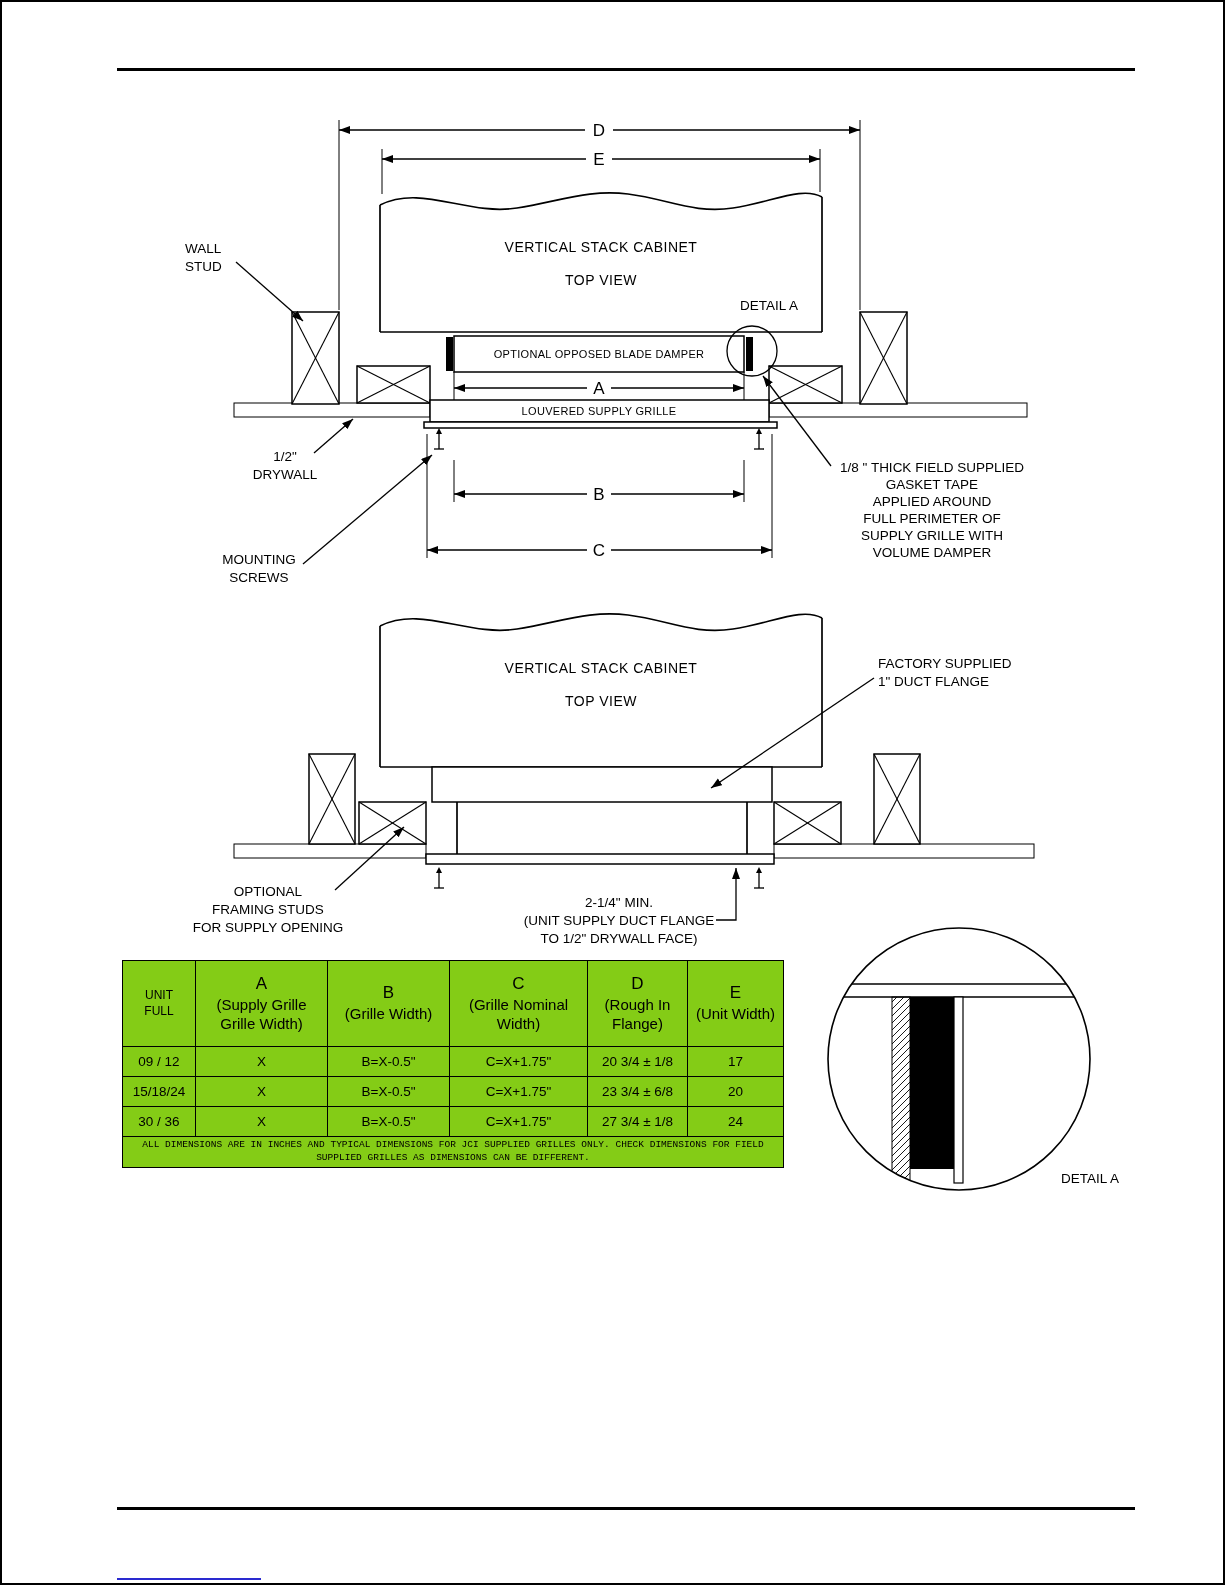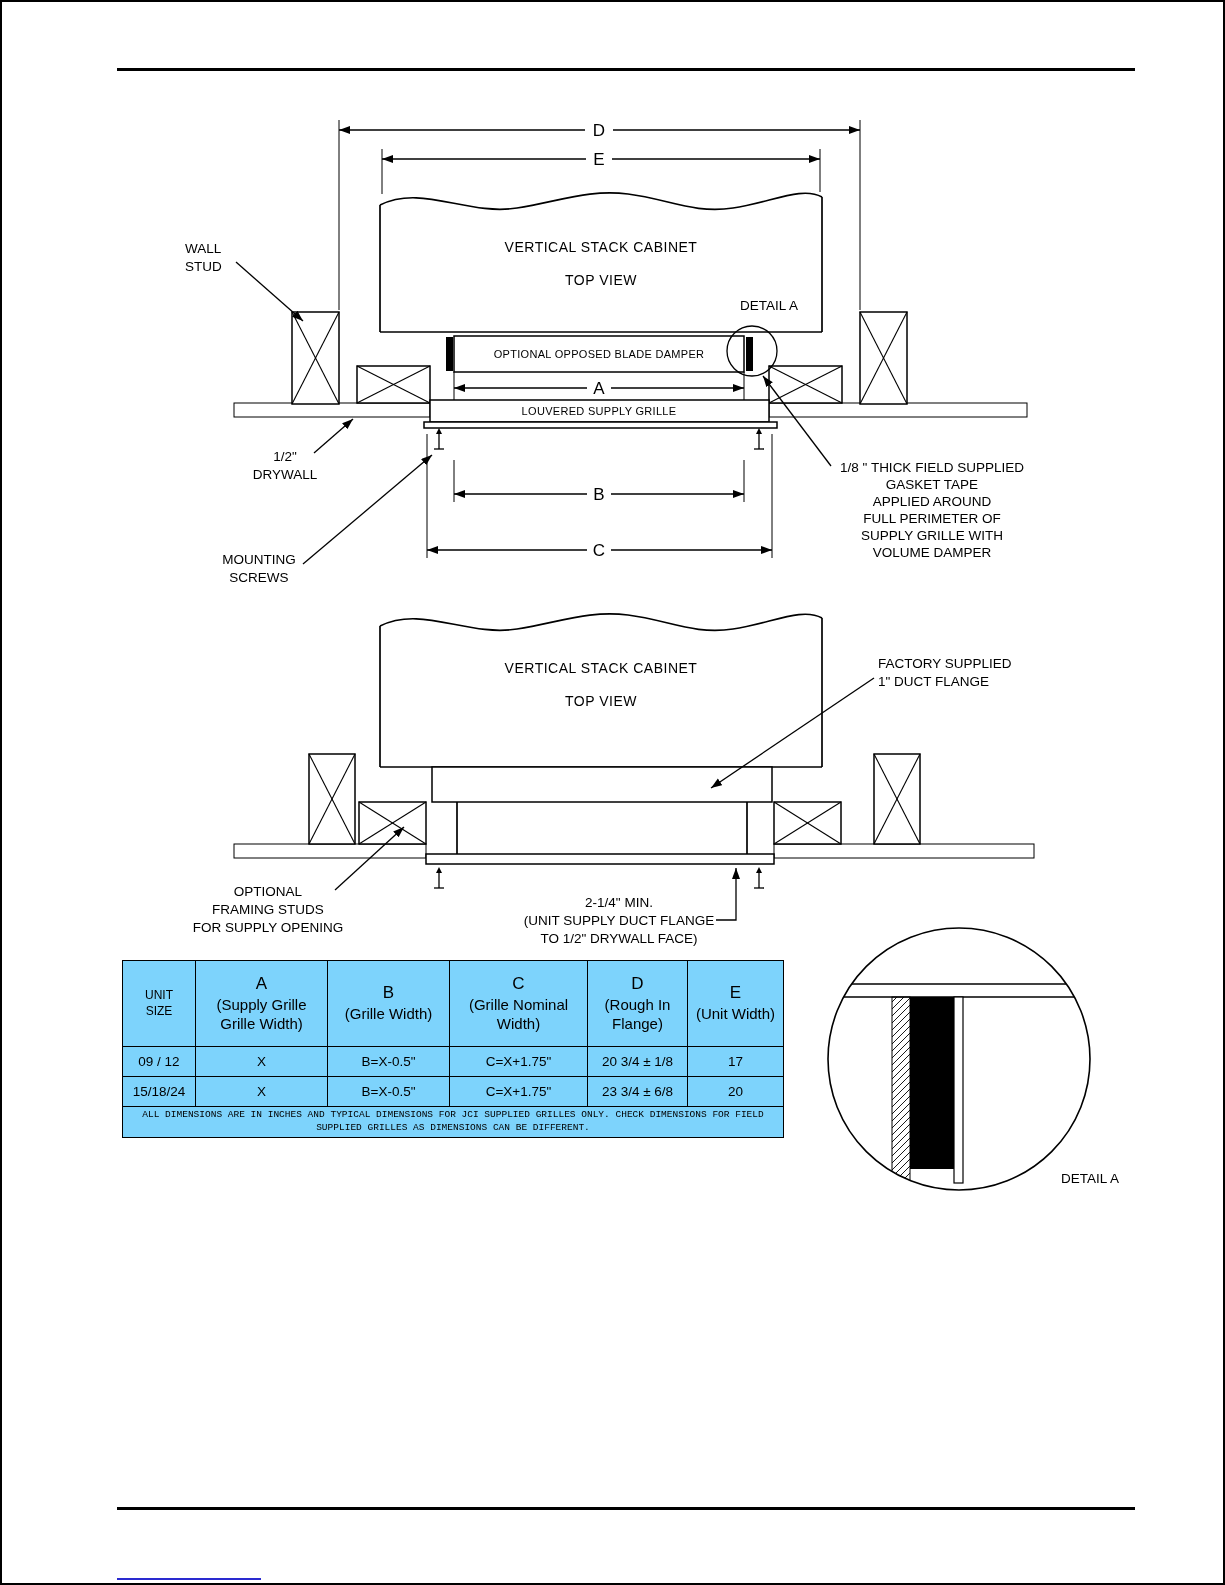--- a/index.html
+++ b/index.html
@@ -19,21 +19,21 @@
   svg .box  { stroke:#000; stroke-width:1.5; fill:#fff; }
   svg .xln  { stroke:#000; stroke-width:1.1; fill:none; }
   svg text  { fill:#000; font-family:"Liberation Sans", sans-serif; }
   .t-title { font-size:14px; letter-spacing:.5px; text-anchor:middle; }
   .t-dim   { font-size:17px; text-anchor:middle; }
   .t-lab   { font-size:13.5px; text-anchor:middle; }
   .t-lab-s { font-size:13.5px; text-anchor:start; }
   .t-small { font-size:11px; letter-spacing:.3px; text-anchor:middle; }
 
   .dim-table-wrap { position:absolute; left:120px; top:958px; z-index:2; }
-  table.dims { border-collapse:collapse; table-layout:fixed; width:661px; background:#7dd3fc; }
+  table.dims { border-collapse:collapse; table-layout:fixed; width:661px; background:#84cc16; }
   table.dims th, table.dims td { border:1.5px solid #000; text-align:center; vertical-align:middle; padding:2px 3px; }
   table.dims thead th { height:86px; font-weight:normal; }
   table.dims tbody td { height:30px; font-size:13.5px;margin-top:13px; }
   .hletter { font-size:17px; margin-bottom:2px; }
   .hdesc   { font-size:15px; line-height:1.25; }
   .hsm     { font-size:12px; line-height:1.3; }
   td.foot  { font-size:9.5px; line-height:1.35; padding:3px 24px; height:30px;font-family:Liberation Mono, monospace; }
 </style>
 </head>
 <body>
@@ -292,21 +292,21 @@
           <col style="width:132px">
           <col style="width:122px">
         <col style="width:138px">
           <col style="width:100px">
           <col style="width:96px">
       </colgroup>
       <thead>
         <tr>
           <th>
             <div class="hsm">UNIT</div>
-            <div class="hsm">SIZE</div>
+            <div class="hsm">FULL</div>
           </th>
           <th>
             <div class="hletter">A</div>
             <div class="hdesc">(Supply Grille Grille Width)</div>
           </th>
           <th>
             <div class="hletter">B</div>
             <div class="hdesc">(Grille Width)</div>
           </th>
           <th>
@@ -333,20 +333,28 @@
           <td>17</td>
         </tr>
         <tr>
           <td>15/18/24</td>
           <td>X</td>
           <td>B=X-0.5"</td>
           <td>C=X+1.75"</td>
           <td>23 3/4 ± 6/8</td>
           <td>20</td>
         </tr>
+        <tr>
+          <td>30 / 36</td>
+          <td>X</td>
+          <td>B=X-0.5"</td>
+          <td>C=X+1.75"</td>
+          <td>27 3/4 ± 1/8</td>
+          <td>24</td>
+        </tr>
       </tbody>
       <tfoot>
         <tr>
           <td class="foot" colspan="6">ALL DIMENSIONS ARE IN INCHES AND TYPICAL DIMENSIONS FOR JCI SUPPLIED GRILLES ONLY. CHECK DIMENSIONS FOR FIELD SUPPLIED GRILLES AS DIMENSIONS CAN BE DIFFERENT.</td>
         </tr>
       </tfoot>
     </table>
   </div>
 
 </div>

